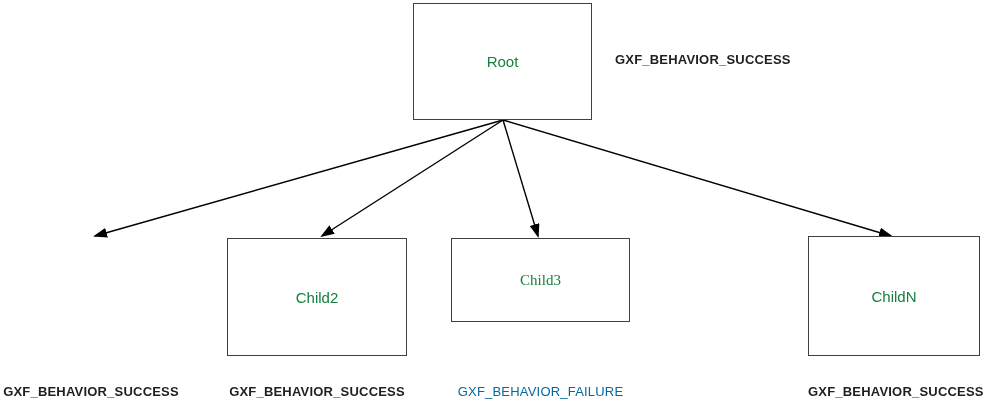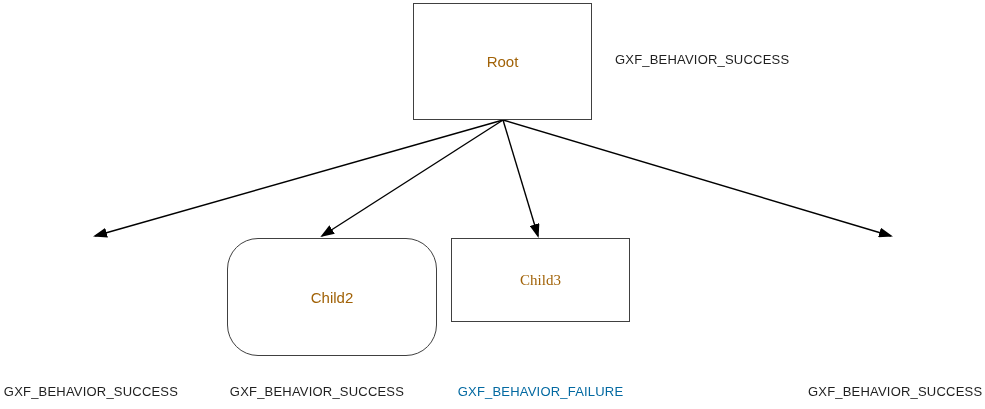--- a/index.html
+++ b/index.html
@@ -17,32 +17,32 @@
   }
   .node {
     position: absolute;
     border: 1.5px solid #404040;
     background: #ffffff;
     display: flex;
     align-items: center;
     justify-content: center;
     box-sizing: border-box;
     font-size: 15px;
-    color: #a16207;
+    color: #15803d;
   }
   .node-root   { left: 413px; top: 3px;   width: 179px; height: 117px; }
   .node-child1 { left: 1px;   top: 238px; width: 180px; height: 118px; }
-  .node-child2 { left: 227px; top: 238px; width: 210px; height: 118px; border-radius: 31px; }
+  .node-child2 { left: 227px; top: 238px; width: 180px; height: 118px; }
   .node-child3 { left: 451px; top: 238px; width: 179px; height: 84px; font-family: Liberation Serif, serif; }
   .node-childN { left: 808px; top: 236px; width: 172px; height: 120px; }
 
   .status {
     position: absolute;
     font-size: 13px;
-    font-weight: normal;
+    font-weight: bold;
     color: #1f1f1f;
     letter-spacing: 0.2px;
     white-space: nowrap;
   }
   .status.regular { font-weight: normal; color: #0369a1; }
 
   .status-root   { left: 615px; top: 52px; }
   .status-child1 { left: 1px;   top: 384px; width: 180px; text-align: center; }
   .status-child2 { left: 227px; top: 384px; width: 180px; text-align: center; }
   .status-child3 { left: 451px; top: 384px; width: 179px; text-align: center; }
@@ -78,20 +78,23 @@
 
 
   <div class="node node-child2">
     <span>Child2</span>
   </div>
 
   <div class="node node-child3">
     <span>Child3</span>
   </div>
 
+  <div class="node node-childN">
+    <span>ChildN</span>
+  </div>
 
   <div class="status status-root">GXF_BEHAVIOR_SUCCESS</div>
   <div class="status status-child1">GXF_BEHAVIOR_SUCCESS</div>
   <div class="status status-child2">GXF_BEHAVIOR_SUCCESS</div>
   <div class="status regular status-child3">GXF_BEHAVIOR_FAILURE</div>
   <div class="status status-childN">GXF_BEHAVIOR_SUCCESS</div>
 
 </div>
 
 </body></html>

